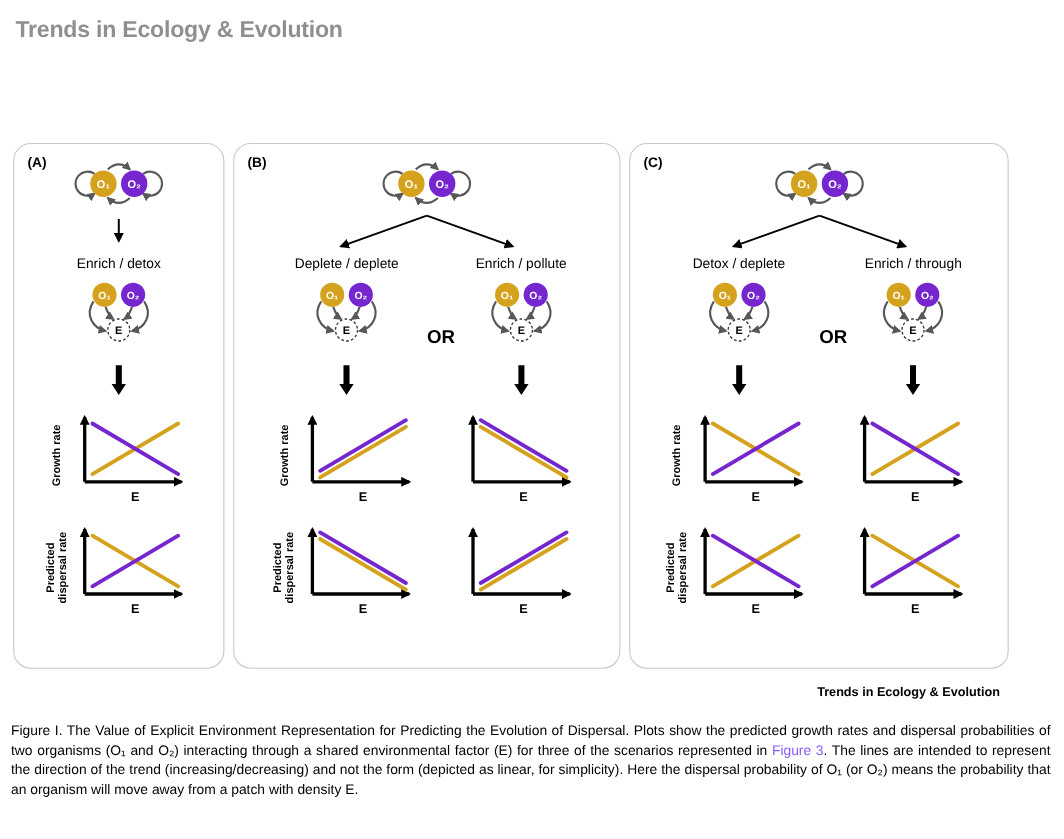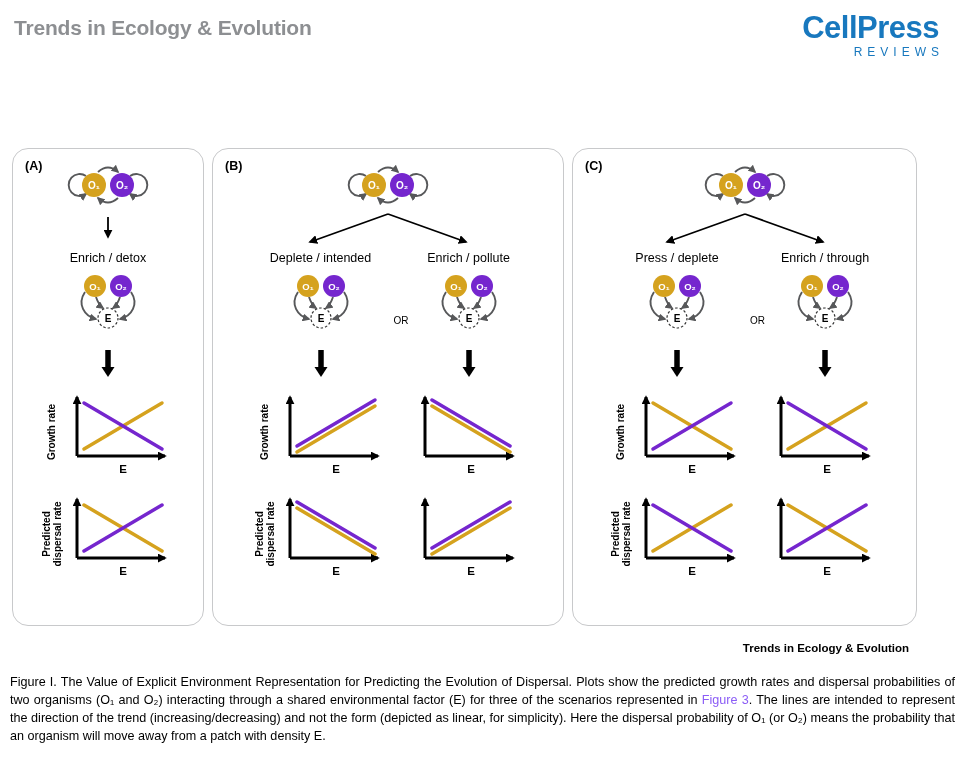--- a/index.html
+++ b/index.html
@@ -16,21 +16,21 @@
 
   
   .panels{display:flex;gap:8px;margin:90px 10px 0 12px}
   .panel{border:1.6px solid #C8C9CB;border-radius:16px;height:478px;padding:10px 4px;display:flex;flex-direction:column;align-items:center;position:relative;background:#fff}
   .panel-a{width:192px}.panel-b{width:352px}.panel-c{width:345px}
   .panel-label{position:absolute;top:10px;left:12px;font-size:12.5px;font-weight:700}
   .motif{line-height:0;margin-top:2px}
   .thin-arrow{line-height:0;margin:6px 0 6px}
   .diag-arrows{line-height:0;margin-top:2px}
   .scenarios{display:flex;align-items:flex-start;margin-top:2px}
-  .or{font-size:10px;font-weight:400;margin-top:64px;padding:0 2px}
+  .or{font-size:17px;font-weight:700;margin-top:64px;padding:0 2px}
   .scenario{display:flex;flex-direction:column;align-items:center;padding:0 2px}
   .scenario-title{font-size:12.5px;margin-bottom:5px;white-space:nowrap}
   .thick-arrow{line-height:0;margin:10px 0 6px}
   .chart-block{display:flex;align-items:center}
   .growth{margin-top:4px}
   .dispersal{margin-top:14px}
   .ylab-wrap{width:26px;height:88px;position:relative;flex:none}
   .ylab{position:absolute;top:50%;left:50%;width:86px;transform:translate(-50%,-50%) rotate(-90deg);text-align:center;font-weight:700;font-size:10px;line-height:1.12}
   .chart{line-height:0}
 
@@ -49,24 +49,20 @@
         <path d="M0,0 L10,5 L0,10 Z" fill="#57585A"></path>
       </marker>
     <marker id="ahb" viewBox="0 0 10 10" markerWidth="9" markerHeight="9" refX="8" refY="5" orient="auto" markerUnits="userSpaceOnUse">
         <path d="M0,0 L10,5 L0,10 Z" fill="#000"></path>
       </marker>
   </defs>
 </svg>
 
 <div class="header">
   <div class="journal-title">Trends in Ecology &amp; Evolution</div>
-  <div class="logo">
-    <div class="logo-main"><span>Cell</span><span class="logo-press">Press</span></div>
-    <div class="logo-reviews">REVIEWS</div>
-  </div>
 </div>
 
 <div class="panels">
 
   <div class="panel panel-a">
     <div class="panel-label">(A)</div>
     <div class="motif"><svg width="96" height="48" viewBox="0 0 96 48">
     <path d="M 26 15 A 11 11 0 1 0 26 33" fill="none" stroke="#57585A" stroke-width="1.9" marker-end="url(#ahg)"></path>
     <path d="M 70 15 A 11 11 0 1 1 70 33" fill="none" stroke="#57585A" stroke-width="1.9" marker-end="url(#ahg)"></path>
     <path d="M 38 11 Q 48 2 58 11" fill="none" stroke="#57585A" stroke-width="1.9" marker-end="url(#ahg)"></path>
@@ -135,21 +131,21 @@
     <circle cx="62" cy="24" r="12" fill="#7526CE"></circle>
     <text x="34" y="27.5" text-anchor="middle" font-size="10" font-weight="bold" fill="#fff">O₁</text>
     <text x="62" y="27.5" text-anchor="middle" font-size="10" font-weight="bold" fill="#fff">O₂</text>
         </svg></div>
     <div class="diag-arrows"><svg width="300" height="38" viewBox="0 0 300 38">
           <line x1="150" y1="3" x2="72" y2="31" stroke="#000" stroke-width="1.8" marker-end="url(#ahb)"></line>
           <line x1="150" y1="3" x2="228" y2="31" stroke="#000" stroke-width="1.8" marker-end="url(#ahb)"></line>
         </svg></div>
     <div class="scenarios">
       <div class="scenario">
-        <div class="scenario-title">Deplete / intended</div>
+        <div class="scenario-title">Deplete / deplete</div>
         <div class="motif"><svg width="80" height="66" viewBox="0 0 80 66">
     <path d="M 17 20 C 9 32 16 44 28 47" fill="none" stroke="#57585A" stroke-width="1.9" marker-end="url(#ahg)"></path>
     <path d="M 63 20 C 71 32 64 44 52 47" fill="none" stroke="#57585A" stroke-width="1.9" marker-end="url(#ahg)"></path>
     <path d="M 28 25 C 30 31 32 34 35 36" fill="none" stroke="#57585A" stroke-width="1.9" marker-end="url(#ahg)"></path>
     <path d="M 52 25 C 50 31 48 34 45 36" fill="none" stroke="#57585A" stroke-width="1.9" marker-end="url(#ahg)"></path>
     <circle cx="27" cy="14" r="11" fill="#D5A21E"></circle>
     <circle cx="53" cy="14" r="11" fill="#7526CE"></circle>
     <circle cx="40" cy="46" r="10" fill="#fff" stroke="#333" stroke-width="1.2" stroke-dasharray="2.5 2"></circle>
     <text x="27" y="17.5" text-anchor="middle" font-size="9.5" font-weight="bold" fill="#fff">O₁</text>
     <text x="53" y="17.5" text-anchor="middle" font-size="9.5" font-weight="bold" fill="#fff">O₂</text>
@@ -236,21 +232,21 @@
     <circle cx="62" cy="24" r="12" fill="#7526CE"></circle>
     <text x="34" y="27.5" text-anchor="middle" font-size="10" font-weight="bold" fill="#fff">O₁</text>
     <text x="62" y="27.5" text-anchor="middle" font-size="10" font-weight="bold" fill="#fff">O₂</text>
         </svg></div>
     <div class="diag-arrows"><svg width="300" height="38" viewBox="0 0 300 38">
           <line x1="150" y1="3" x2="72" y2="31" stroke="#000" stroke-width="1.8" marker-end="url(#ahb)"></line>
           <line x1="150" y1="3" x2="228" y2="31" stroke="#000" stroke-width="1.8" marker-end="url(#ahb)"></line>
         </svg></div>
     <div class="scenarios">
       <div class="scenario">
-        <div class="scenario-title">Press / deplete</div>
+        <div class="scenario-title">Detox / deplete</div>
         <div class="motif"><svg width="80" height="66" viewBox="0 0 80 66">
     <path d="M 17 20 C 9 32 16 44 28 47" fill="none" stroke="#57585A" stroke-width="1.9" marker-end="url(#ahg)"></path>
     <path d="M 63 20 C 71 32 64 44 52 47" fill="none" stroke="#57585A" stroke-width="1.9" marker-end="url(#ahg)"></path>
     <path d="M 28 25 C 30 31 32 34 35 36" fill="none" stroke="#57585A" stroke-width="1.9" marker-end="url(#ahg)"></path>
     <path d="M 52 25 C 50 31 48 34 45 36" fill="none" stroke="#57585A" stroke-width="1.9" marker-end="url(#ahg)"></path>
     <circle cx="27" cy="14" r="11" fill="#D5A21E"></circle>
     <circle cx="53" cy="14" r="11" fill="#7526CE"></circle>
     <circle cx="40" cy="46" r="10" fill="#fff" stroke="#333" stroke-width="1.2" stroke-dasharray="2.5 2"></circle>
     <text x="27" y="17.5" text-anchor="middle" font-size="9.5" font-weight="bold" fill="#fff">O₁</text>
     <text x="53" y="17.5" text-anchor="middle" font-size="9.5" font-weight="bold" fill="#fff">O₂</text>

